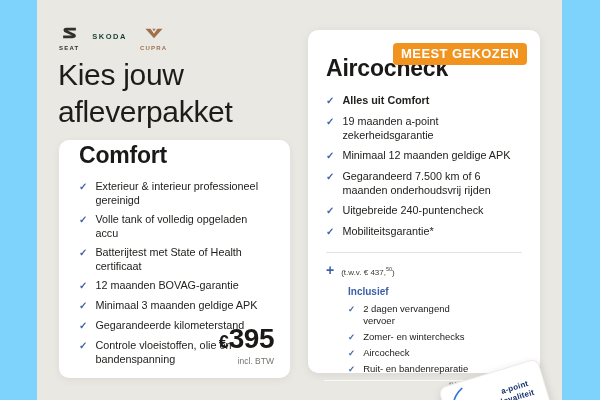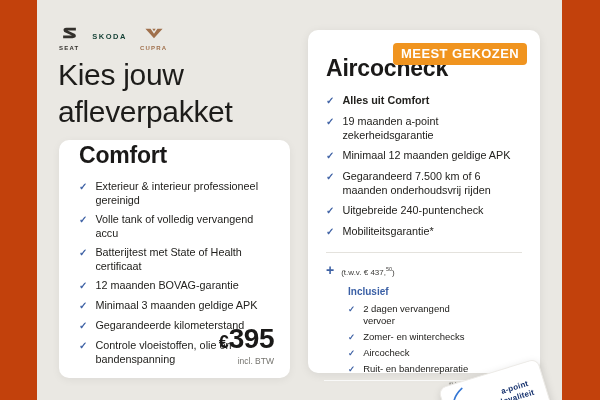--- a/index.html
+++ b/index.html
@@ -1,19 +1,19 @@
 <!DOCTYPE html>
 <html><head>
 <meta charset="utf-8">
 <style>
   * { margin:0; padding:0; box-sizing:border-box; }
   html,body { width:600px; height:400px; }
   body { font-family:"Liberation Sans", sans-serif; background:#000; overflow:hidden; }
 
-  .stage { position:relative; width:600px; height:400px; background:#c2410c; }
+  .stage { position:relative; width:600px; height:400px; background:#7dd3fc; }
   .canvas { position:absolute; left:37px; top:0; width:525px; height:400px; background:#eae8e3; }
 
   
   .brands { position:absolute; left:22px; top:25px; display:flex; align-items:flex-start; gap:13px; }
   .brand { display:flex; flex-direction:column; align-items:center; gap:2px; }
   .brand-word { font-size:6px; font-weight:bold; letter-spacing:1.2px; color:#33302c; }
   .skoda-word { font-size:7.5px; font-weight:bold; letter-spacing:1.5px; color:#123f33; margin-top:7px; }
   .cupra-word { color:#a0704c; }
 
   
@@ -105,21 +105,21 @@
 
     <div class="card comfort">
       <div class="card-title">Comfort</div>
       <div class="list">
         <div class="row">
           <span class="chk">✓</span>
           <span class="txt">Exterieur &amp; interieur professioneel gereinigd</span>
         </div>
         <div class="row">
           <span class="chk">✓</span>
-          <span class="txt">Volle tank of volledig vervangend accu</span>
+          <span class="txt">Volle tank of volledig opgeladen accu</span>
         </div>
         <div class="row">
           <span class="chk">✓</span>
           <span class="txt">Batterijtest met State of Health certificaat</span>
         </div>
         <div class="row">
           <span class="chk">✓</span>
           <span class="txt">12 maanden BOVAG-garantie</span>
         </div>
         <div class="row">

